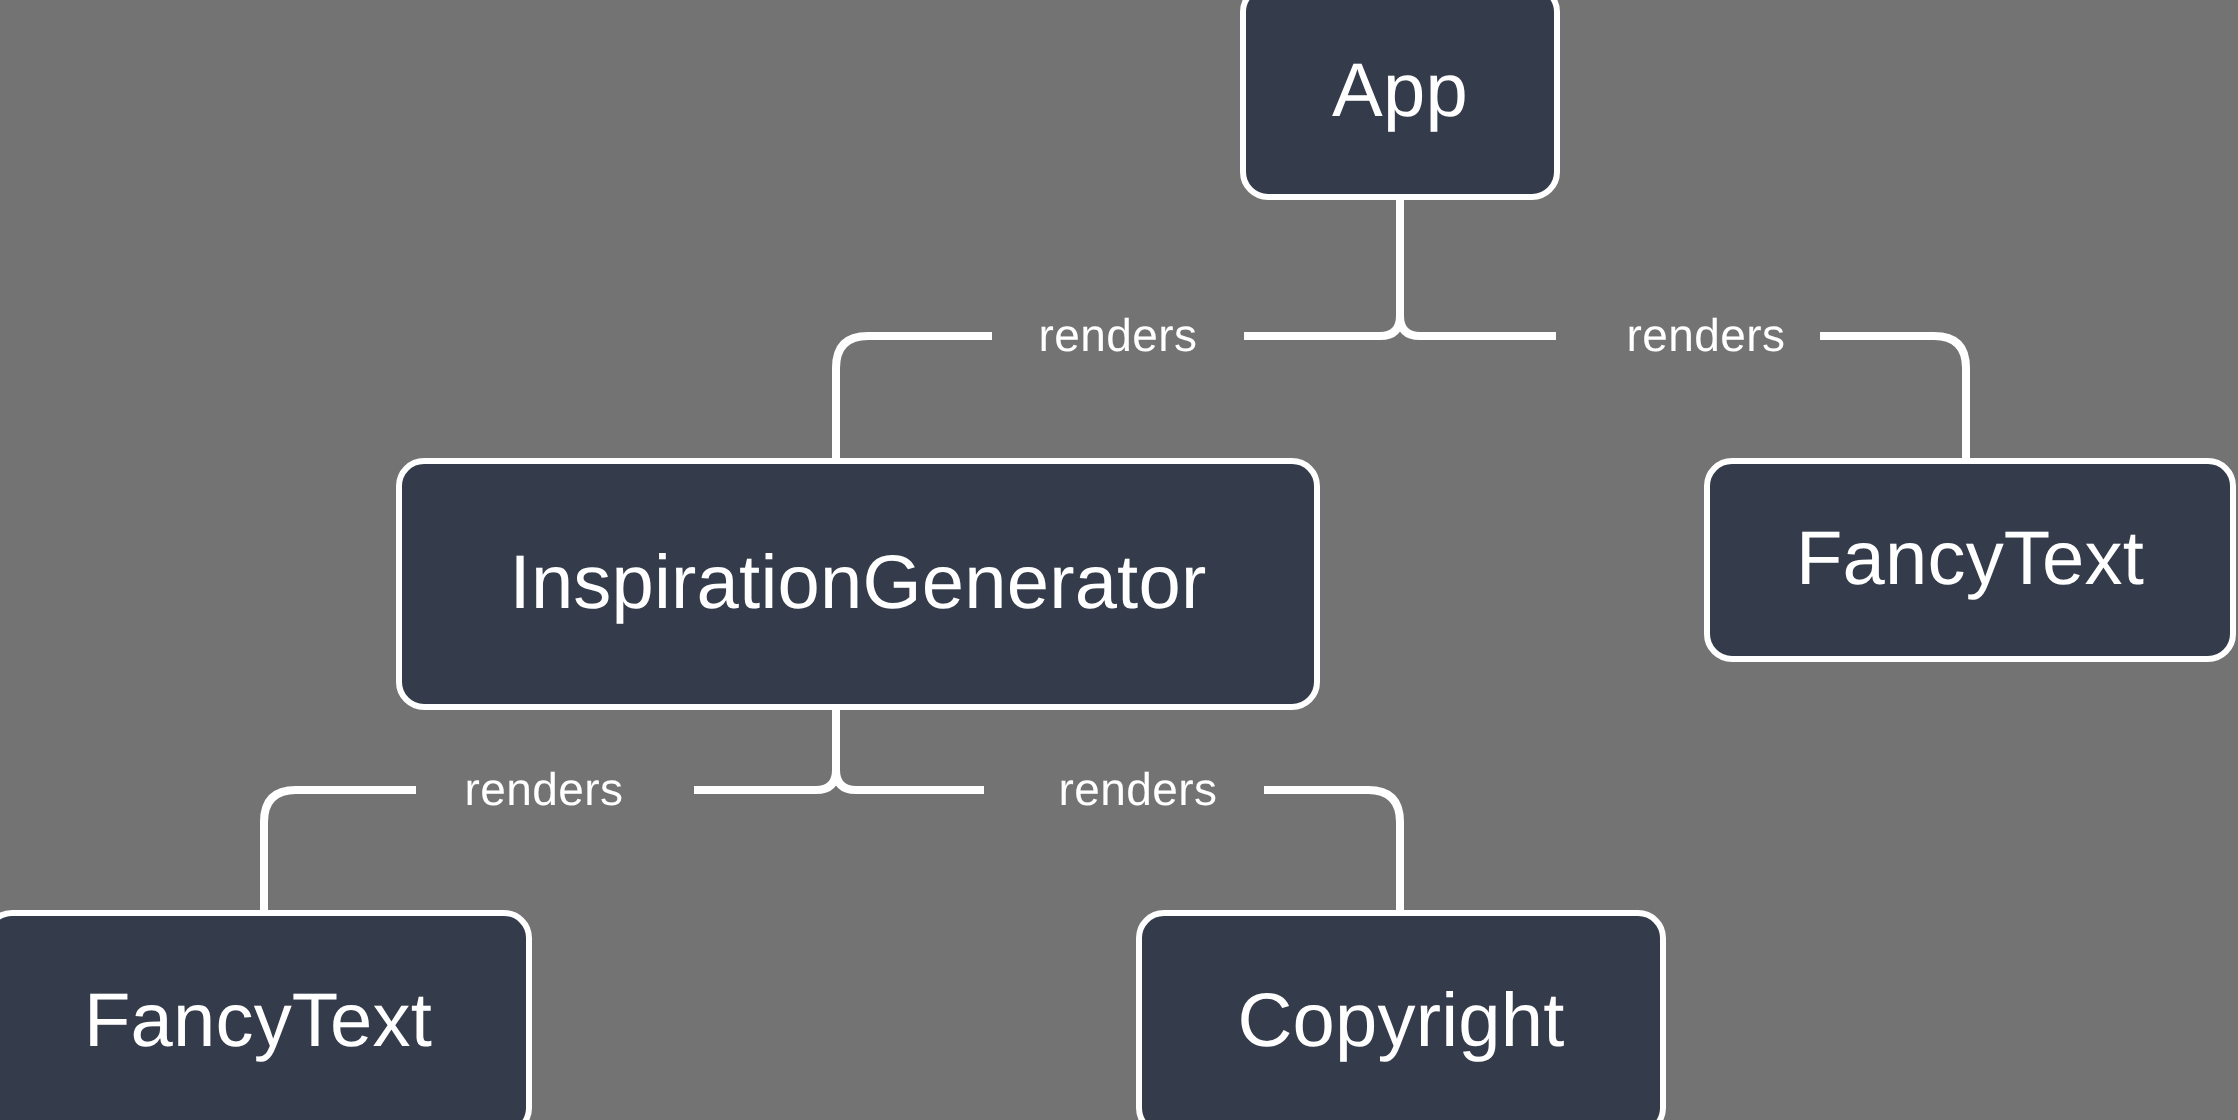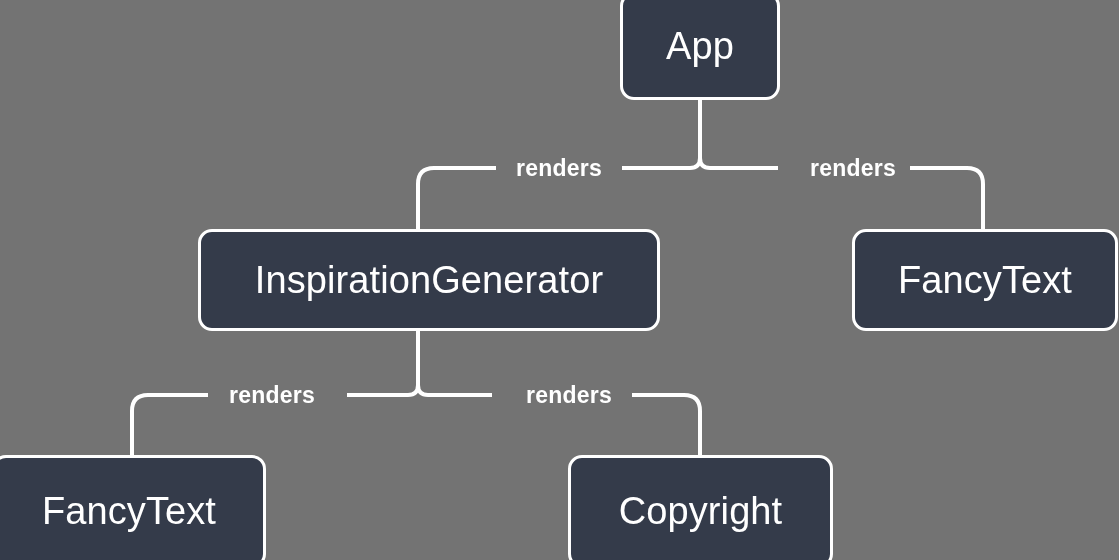--- a/index.html
+++ b/index.html
@@ -41,29 +41,29 @@
     font-size: 38px;
     font-weight: 400;
     letter-spacing: 0.1px;
     white-space: nowrap;
     z-index: 2;
   }
   .edge-label {
     position: absolute;
     color: #ffffff;
     font-size: 23px;
-    font-weight: 700;
+    font-weight: 400;
     letter-spacing: 0.2px;
     white-space: nowrap;
     transform: translate(-50%, -50%);
     z-index: 3;
   }
   
   #node-app        { left: 620px; top: -8px;  width: 160px; height: 108px; border-radius: 14px; }
-  #node-inspiration{ left: 198px; top: 229px; width: 462px; height: 102px; }
+  #node-inspiration{ left: 198px; top: 229px; width: 462px; height: 126px; }
   #node-fancytext-right { left: 852px; top: 229px; width: 266px; height: 102px; }
   #node-fancytext-left  { left: -8px; top: 455px; width: 274px; height: 113px; }
   #node-copyright       { left: 568px; top: 455px; width: 265px; height: 113px; }
 </style>
 </head>
 <body>
 
 <div id="diagram-root">
 
   <svg id="connector-layer" viewBox="0 0 1119 560" width="1119" height="560" fill="none" stroke="#ffffff" stroke-width="4" stroke-linecap="butt">

